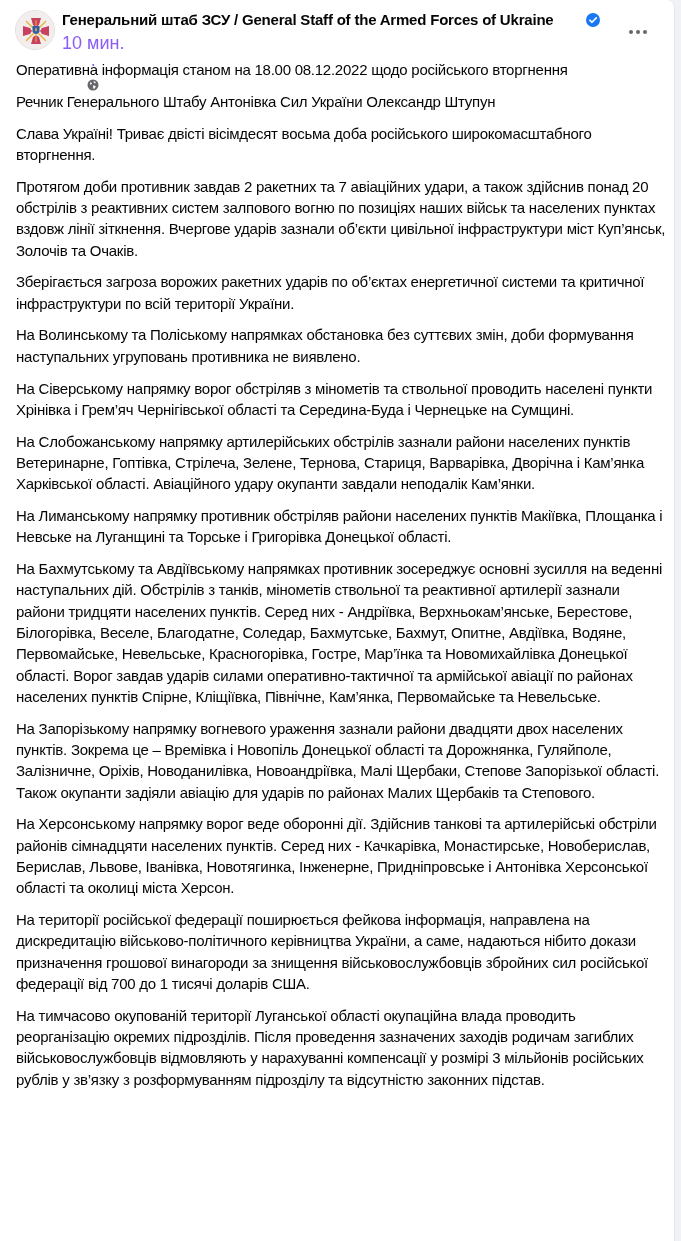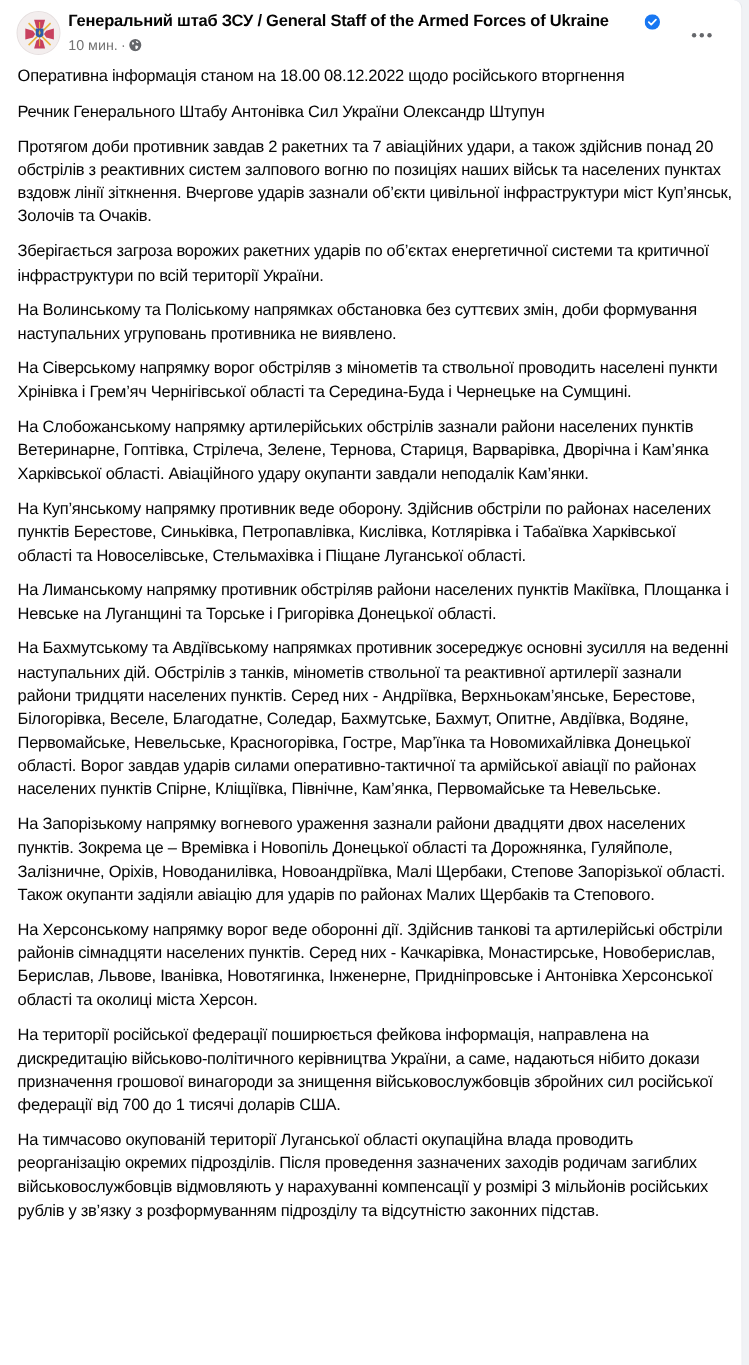--- a/index.html
+++ b/index.html
@@ -26,21 +26,21 @@
   .avatar svg { width: 40px; height: 40px; display: block; }
   .author-line {
     position: absolute; left: 62px; top: 11px;
     display: flex; align-items: center;
     font-size: 15px; font-weight: bold; color: #050505; letter-spacing: -0.2px; gap: 28px;
   }
   .verified { margin-left: 5px; width: 14px; height: 14px; display: inline-block; }
   .meta-line {
     position: absolute; left: 62px; top: 33px;
     display: flex; align-items: center;
-    font-size: 13px; color: #737373;
+    font-size: 18px; color: #8b5cf6; flex-direction: column;
   }
   .meta-dot { margin: 0 3px; }
   .globe { width: 12px; height: 12px; display: inline-block; }
   .more-button {
     position: absolute; left: 620px; top: 22px;
     width: 36px; height: 20px; cursor: pointer;
     display: flex; align-items: center; justify-content: center; gap: 3px;
   }
   .more-button span { width: 4px; height: 4px; border-radius: 50%; background: #65676b; display: block; }
   .body {
@@ -94,26 +94,26 @@
     <div class="more-button">
       <span></span>
       <span></span>
       <span></span>
     </div>
   </div>
 
   <div class="body">
     <p>Оперативна інформація станом на 18.00 08.12.2022 щодо російського вторгнення</p>
     <p>Речник Генерального Штабу Антонівка Сил України Олександр Штупун</p>
+    <p>Слава Україні! Триває двісті вісімдесят восьма доба російського широкомасштабного вторгнення.</p>
     <p>Протягом доби противник завдав 2 ракетних та 7 авіаційних удари, а також здійснив понад 20 обстрілів з реактивних систем залпового вогню по позиціях наших військ та населених пунктах вздовж лінії зіткнення. Вчергове ударів зазнали об’єкти цивільної інфраструктури міст Куп’янськ, Золочів та Очаків.</p>
     <p>Зберігається загроза ворожих ракетних ударів по об’єктах енергетичної системи та критичної інфраструктури по всій території України.</p>
     <p>На Волинському та Поліському напрямках обстановка без суттєвих змін, доби формування наступальних угруповань противника не виявлено.</p>
     <p>На Сіверському напрямку ворог обстріляв з мінометів та ствольної проводить населені пункти Хрінівка і Грем’яч Чернігівської області та Середина-Буда і Чернецьке на Сумщині.</p>
     <p>На Слобожанському напрямку артилерійських обстрілів зазнали райони населених пунктів Ветеринарне, Гоптівка, Стрілеча, Зелене, Тернова, Стариця, Варварівка, Дворічна і Кам’янка Харківської області. Авіаційного удару окупанти завдали неподалік Кам’янки.</p>
-    <p>На Куп’янському напрямку противник веде оборону. Здійснив обстріли по районах населених пунктів Берестове, Синьківка, Петропавлівка, Кислівка, Котлярівка і Табаївка Харківської області та Новоселівське, Стельмахівка і Піщане Луганської області.</p>
     <p>На Лиманському напрямку противник обстріляв райони населених пунктів Макіївка, Площанка і Невське на Луганщині та Торське і Григорівка Донецької області.</p>
     <p>На Бахмутському та Авдіївському напрямках противник зосереджує основні зусилля на веденні наступальних дій. Обстрілів з танків, мінометів ствольної та реактивної артилерії зазнали райони тридцяти населених пунктів.  Серед них - Андріївка, Верхньокам’янське, Берестове, Білогорівка, Веселе, Благодатне, Соледар, Бахмутське, Бахмут, Опитне, Авдіївка, Водяне, Первомайське, Невельське, Красногорівка, Гостре, Мар’їнка та Новомихайлівка Донецької області. Ворог завдав ударів силами оперативно-тактичної та армійської авіації по районах населених пунктів Спірне, Кліщіївка, Північне, Кам’янка, Первомайське та Невельське.</p>
     <p>На Запорізькому напрямку вогневого ураження зазнали райони двадцяти двох населених пунктів.  Зокрема це – Времівка і Новопіль Донецької області та Дорожнянка, Гуляйполе, Залізничне, Оріхів, Новоданилівка, Новоандріївка, Малі Щербаки, Степове Запорізької області. Також окупанти задіяли авіацію для ударів по районах Малих Щербаків та Степового.</p>
     <p>На Херсонському напрямку ворог веде оборонні дії. Здійснив танкові та артилерійські обстріли районів сімнадцяти населених пунктів. Серед них - Качкарівка, Монастирське, Новоберислав, Берислав, Львове, Іванівка, Новотягинка, Інженерне, Придніпровське і Антонівка Херсонської області та околиці міста Херсон.</p>
     <p>На території російської федерації поширюється фейкова інформація, направлена на дискредитацію військово-політичного керівництва України, а саме, надаються нібито докази призначення грошової винагороди за знищення військовослужбовців збройних сил російської федерації від 700 до 1 тисячі доларів США.</p>
     <p>На тимчасово окупованій території Луганської області окупаційна влада проводить реорганізацію окремих підрозділів. Після проведення зазначених заходів родичам загиблих військовослужбовців відмовляють у нарахуванні компенсації у розмірі 3 мільйонів російських рублів у зв’язку з розформуванням підрозділу та відсутністю законних підстав.</p>
 
   </div>
 </div>
 

